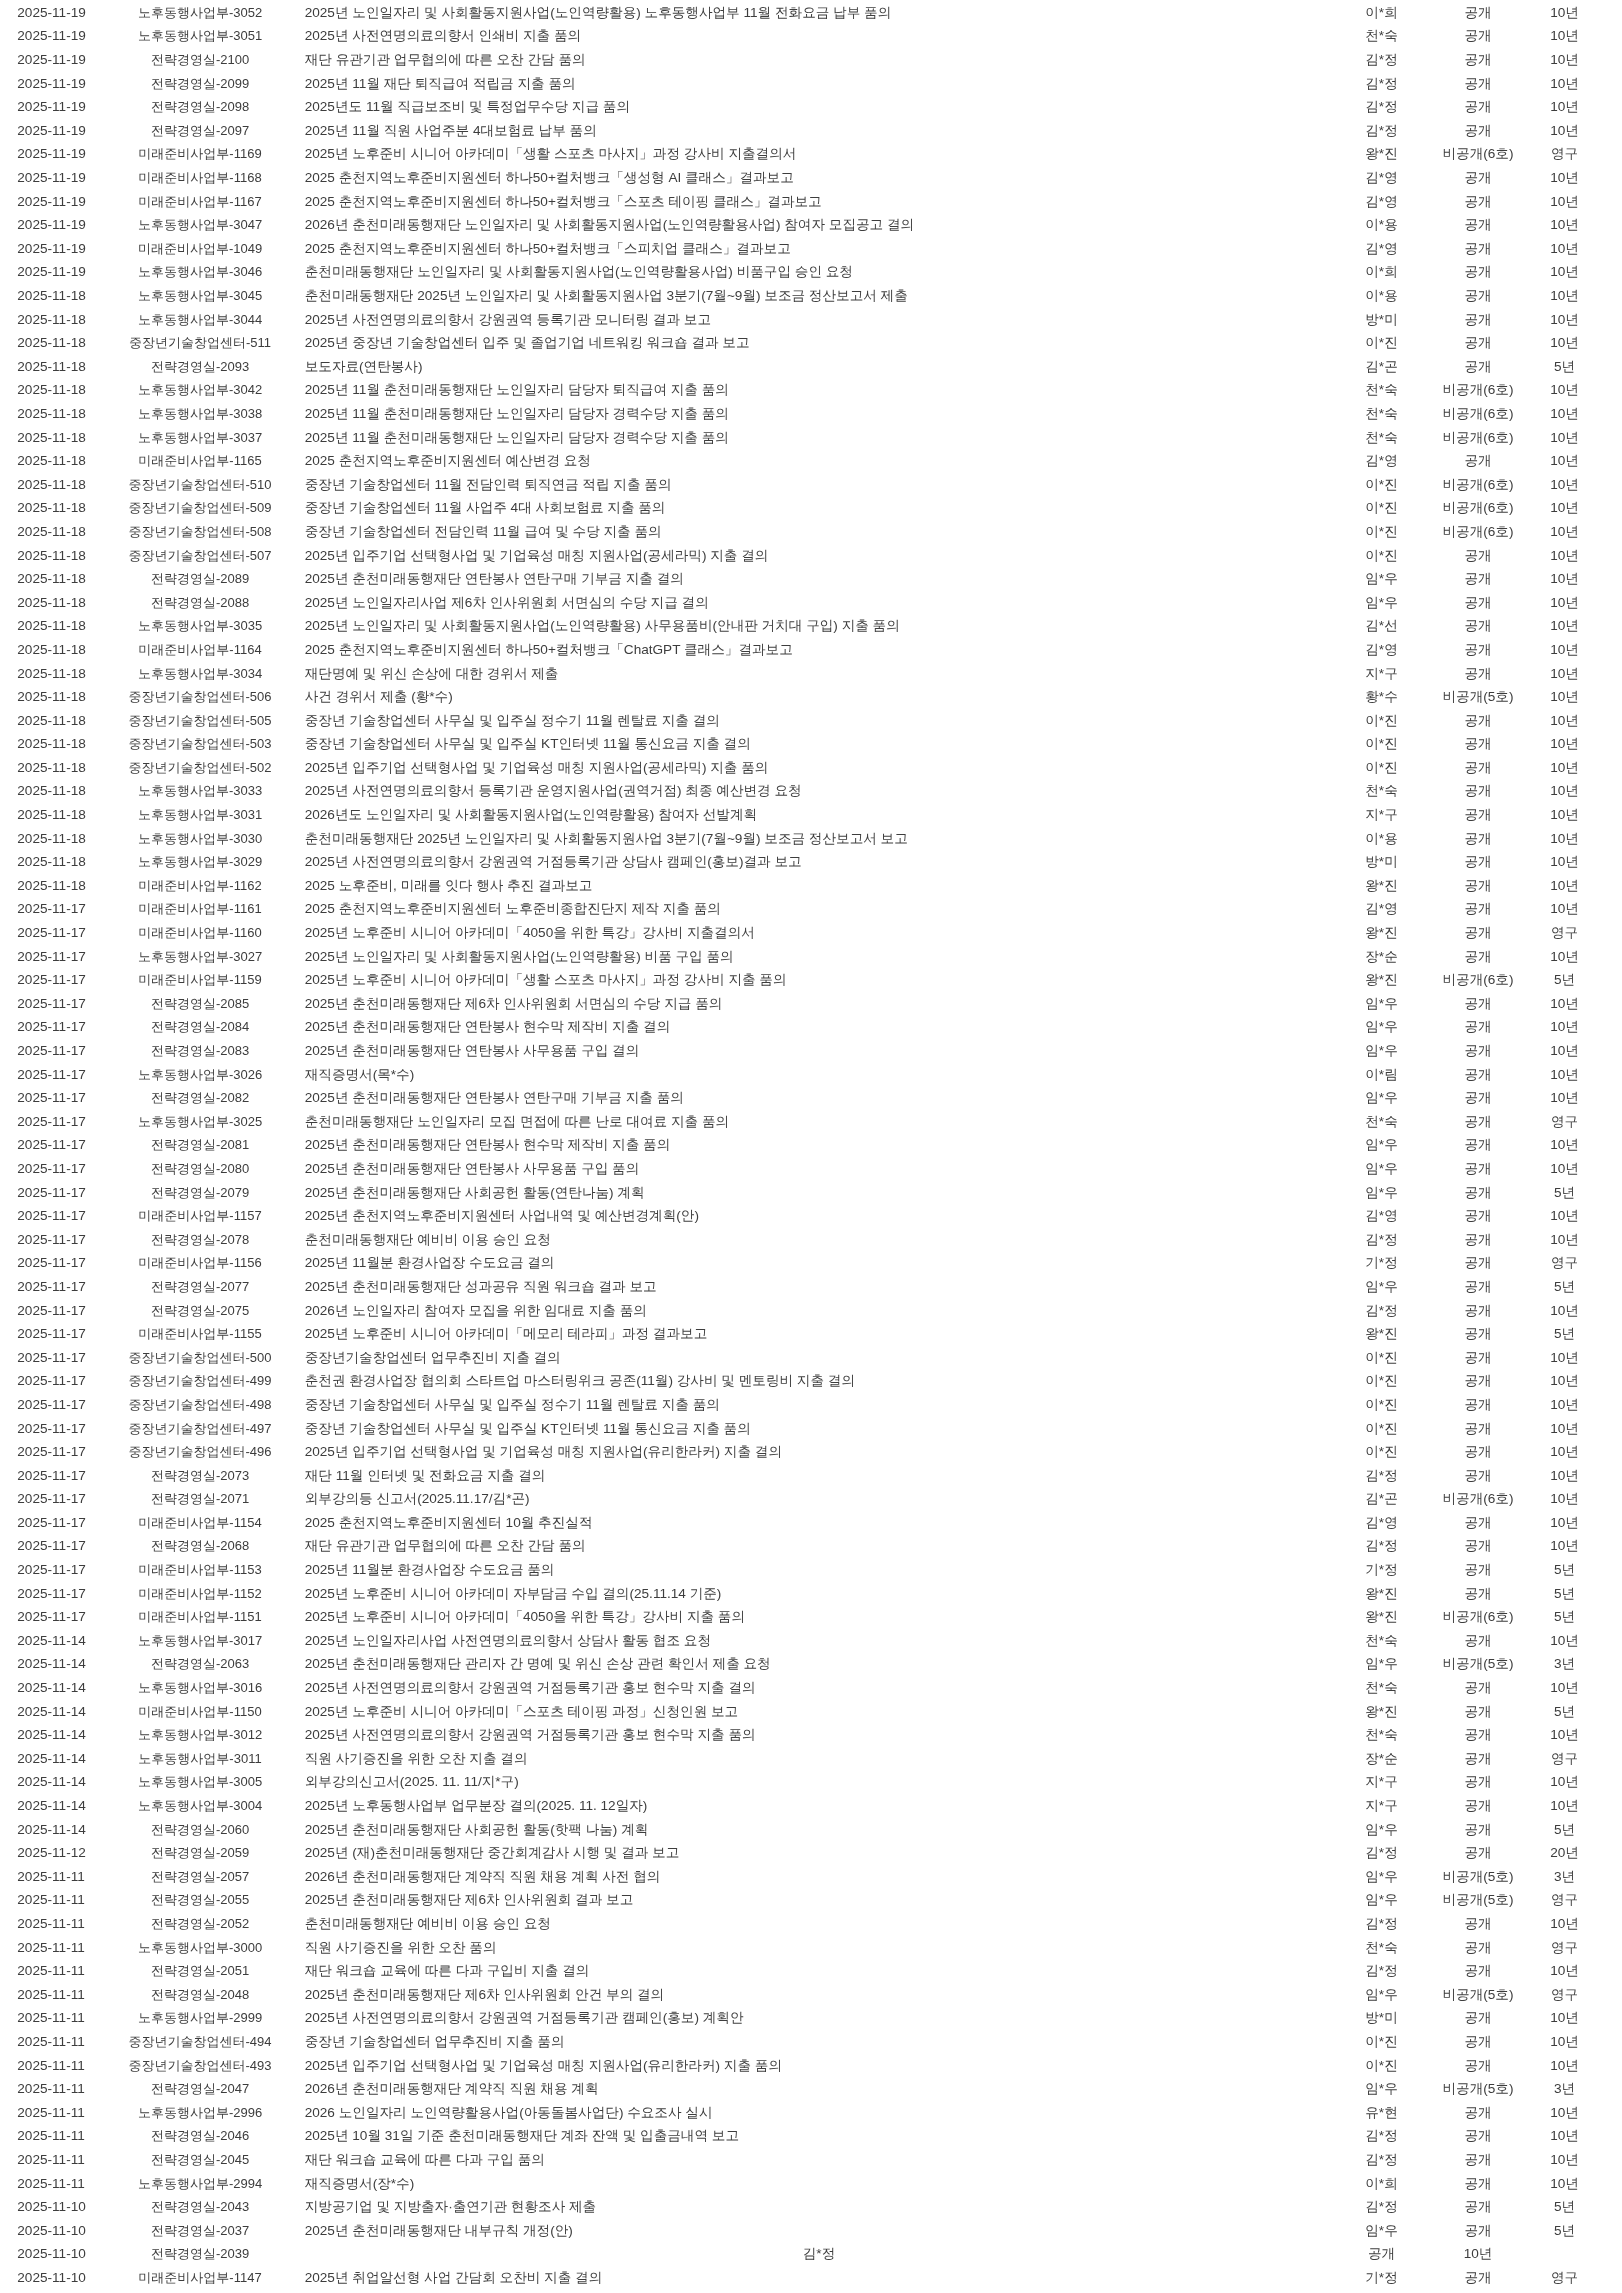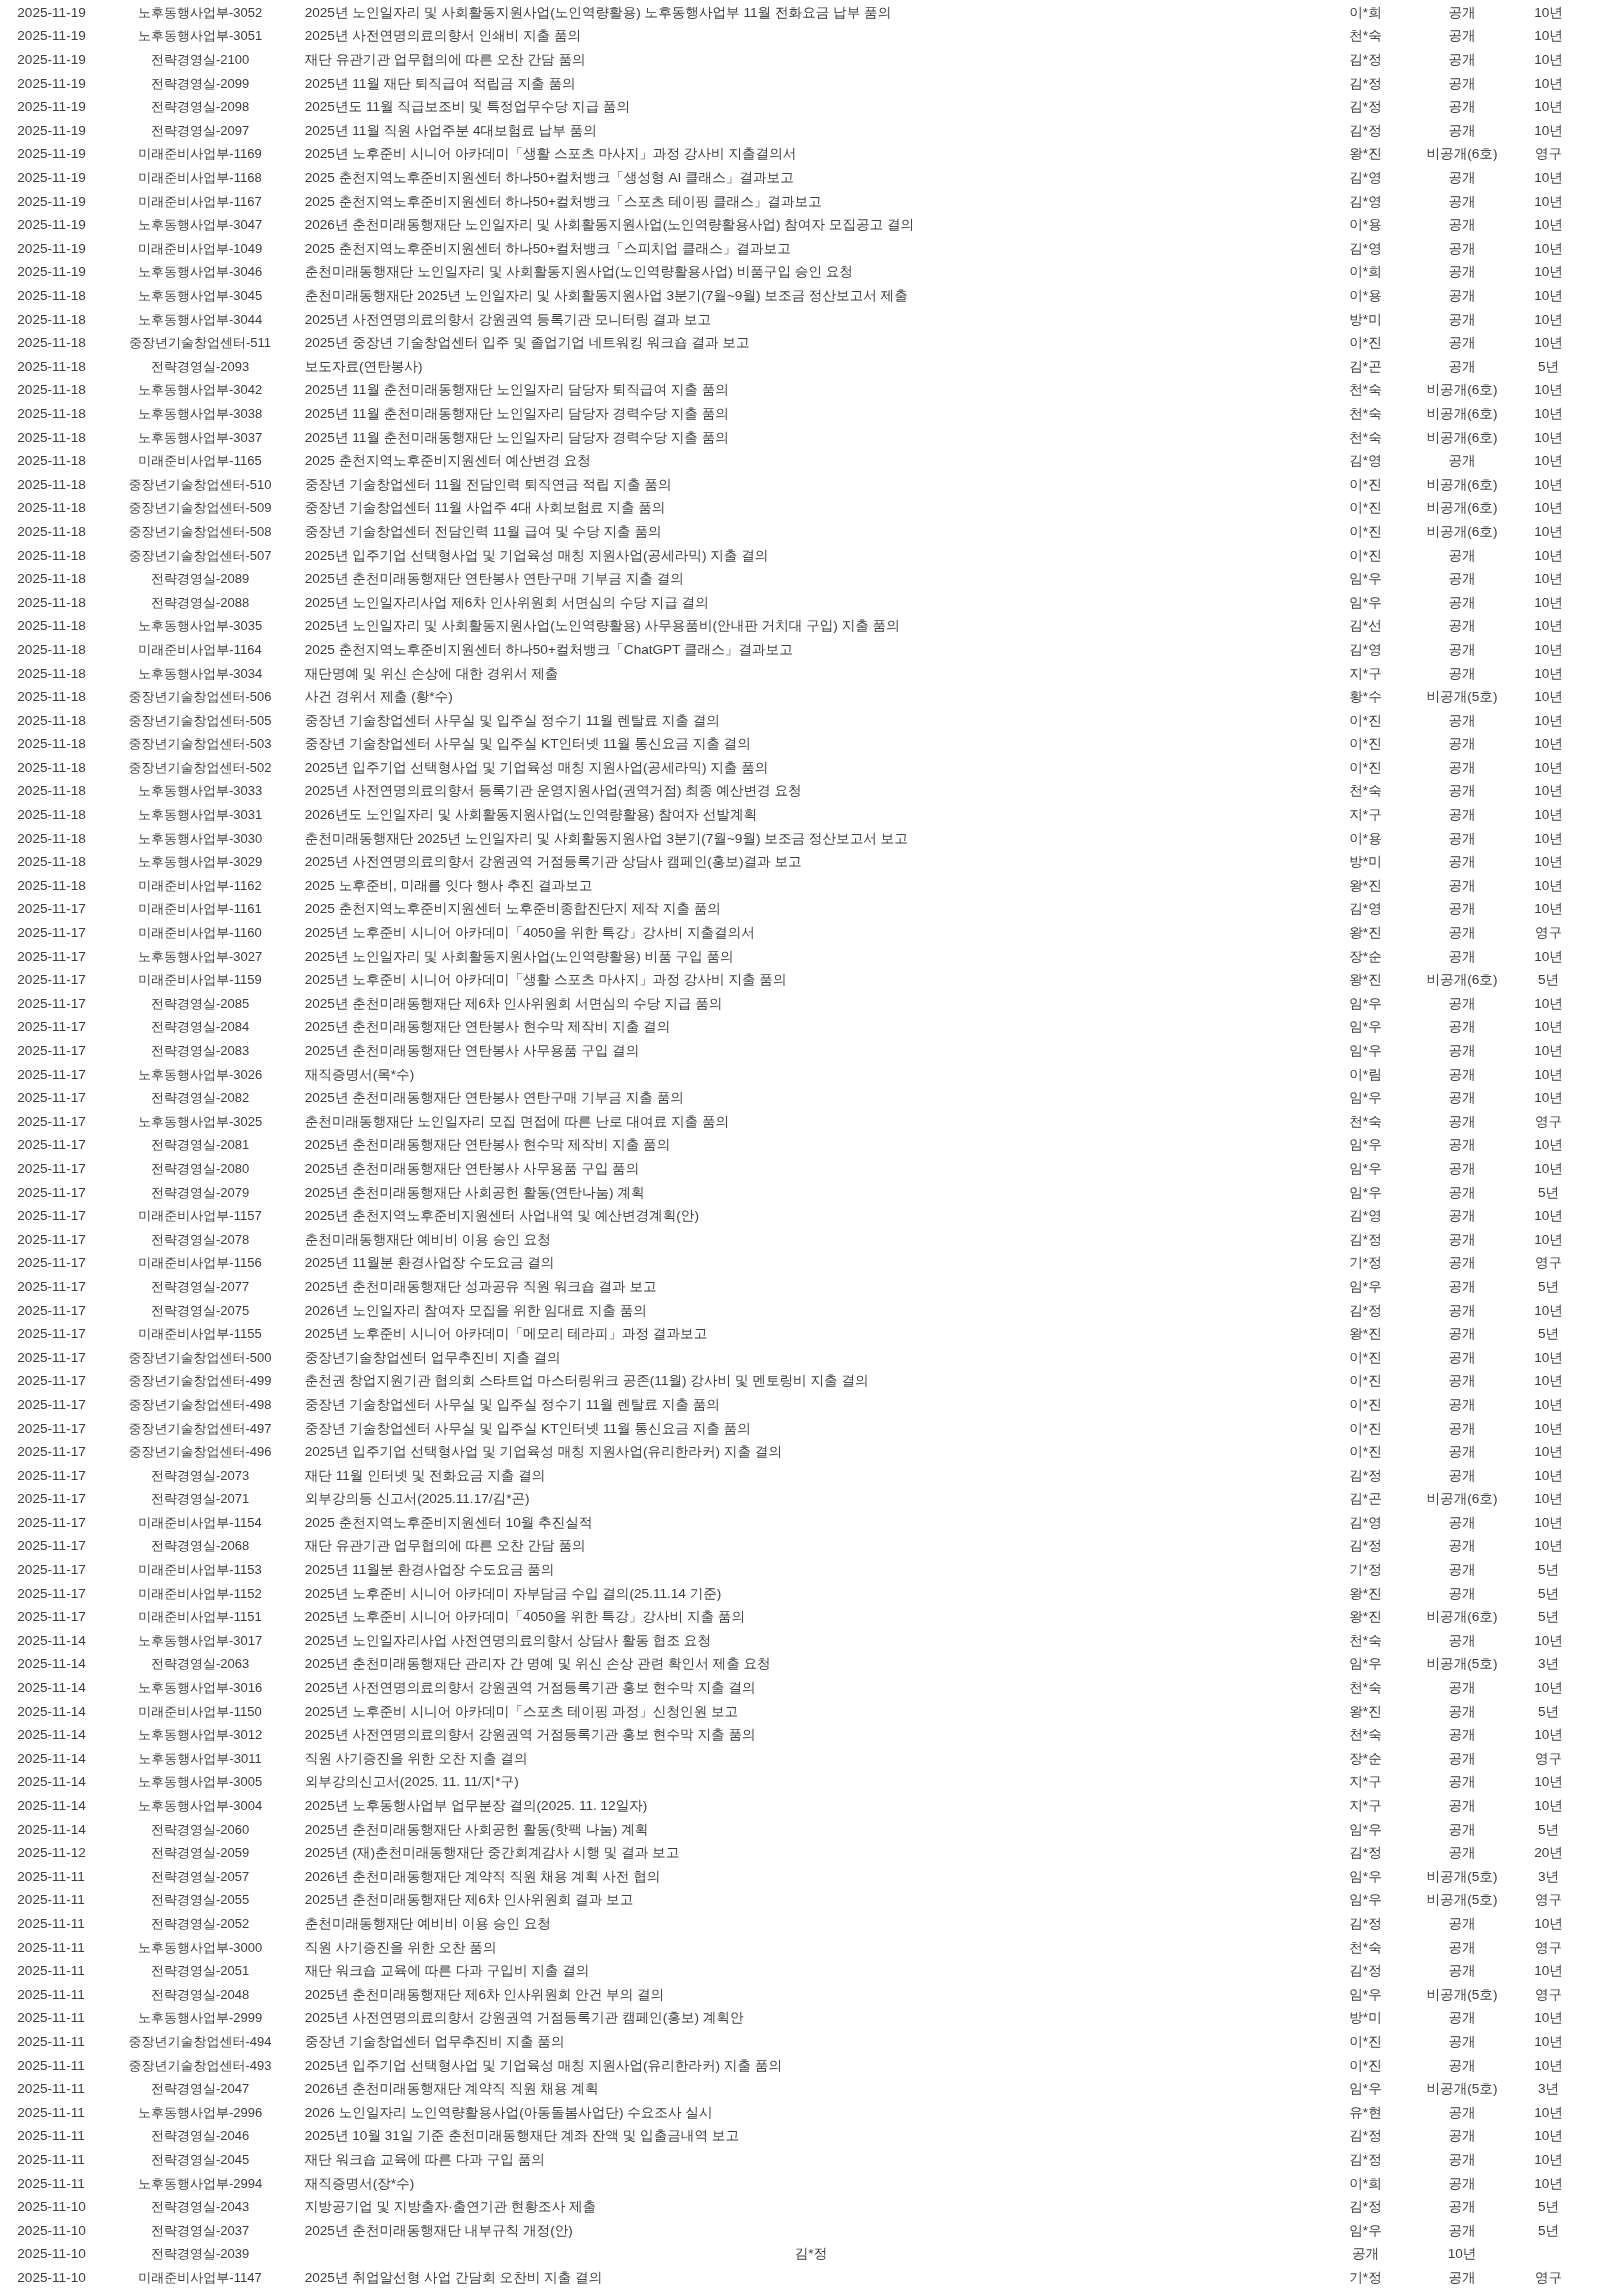--- a/index.html
+++ b/index.html
@@ -8,21 +8,21 @@
     padding: 0;
     background: #ffffff;
   }
   body {
     width: 1623px;
     font-family: "Liberation Sans", "DejaVu Sans", sans-serif;
   }
   .doc-list {
     width: 1623px;
     box-sizing: border-box;
-    padding-right: 39px;
+    padding-right: 23px;
     padding-top: 0.9px;
   }
   .row {
     display: grid;
     grid-template-columns: 98px 204px 1fr 91px 102px 71px;
     height: 23.6px;
     line-height: 23.6px;
     align-items: center;
     white-space: nowrap;
     font-size: 13.6px;
@@ -499,21 +499,21 @@
     <div class="cell date">2025-11-17</div>
     <div class="cell dept">중장년기술창업센터-500</div>
     <div class="cell title">중장년기술창업센터 업무추진비 지출 결의</div>
     <div class="cell author">이*진</div>
     <div class="cell visibility">공개</div>
     <div class="cell retention">10년</div>
   </div>
     <div class="row">
     <div class="cell date">2025-11-17</div>
     <div class="cell dept">중장년기술창업센터-499</div>
-    <div class="cell title">춘천권 창업지원기관 협의회 스타트업 마스터링위크 공존(11월) 강사비 및 멘토링비 지출 결의</div>
+    <div class="cell title">춘천권 환경사업장 협의회 스타트업 마스터링위크 공존(11월) 강사비 및 멘토링비 지출 결의</div>
     <div class="cell author">이*진</div>
     <div class="cell visibility">공개</div>
     <div class="cell retention">10년</div>
   </div>
     <div class="row">
     <div class="cell date">2025-11-17</div>
     <div class="cell dept">중장년기술창업센터-498</div>
     <div class="cell title">중장년 기술창업센터 사무실 및 입주실 정수기 11월 렌탈료 지출 품의</div>
     <div class="cell author">이*진</div>
     <div class="cell visibility">공개</div>

